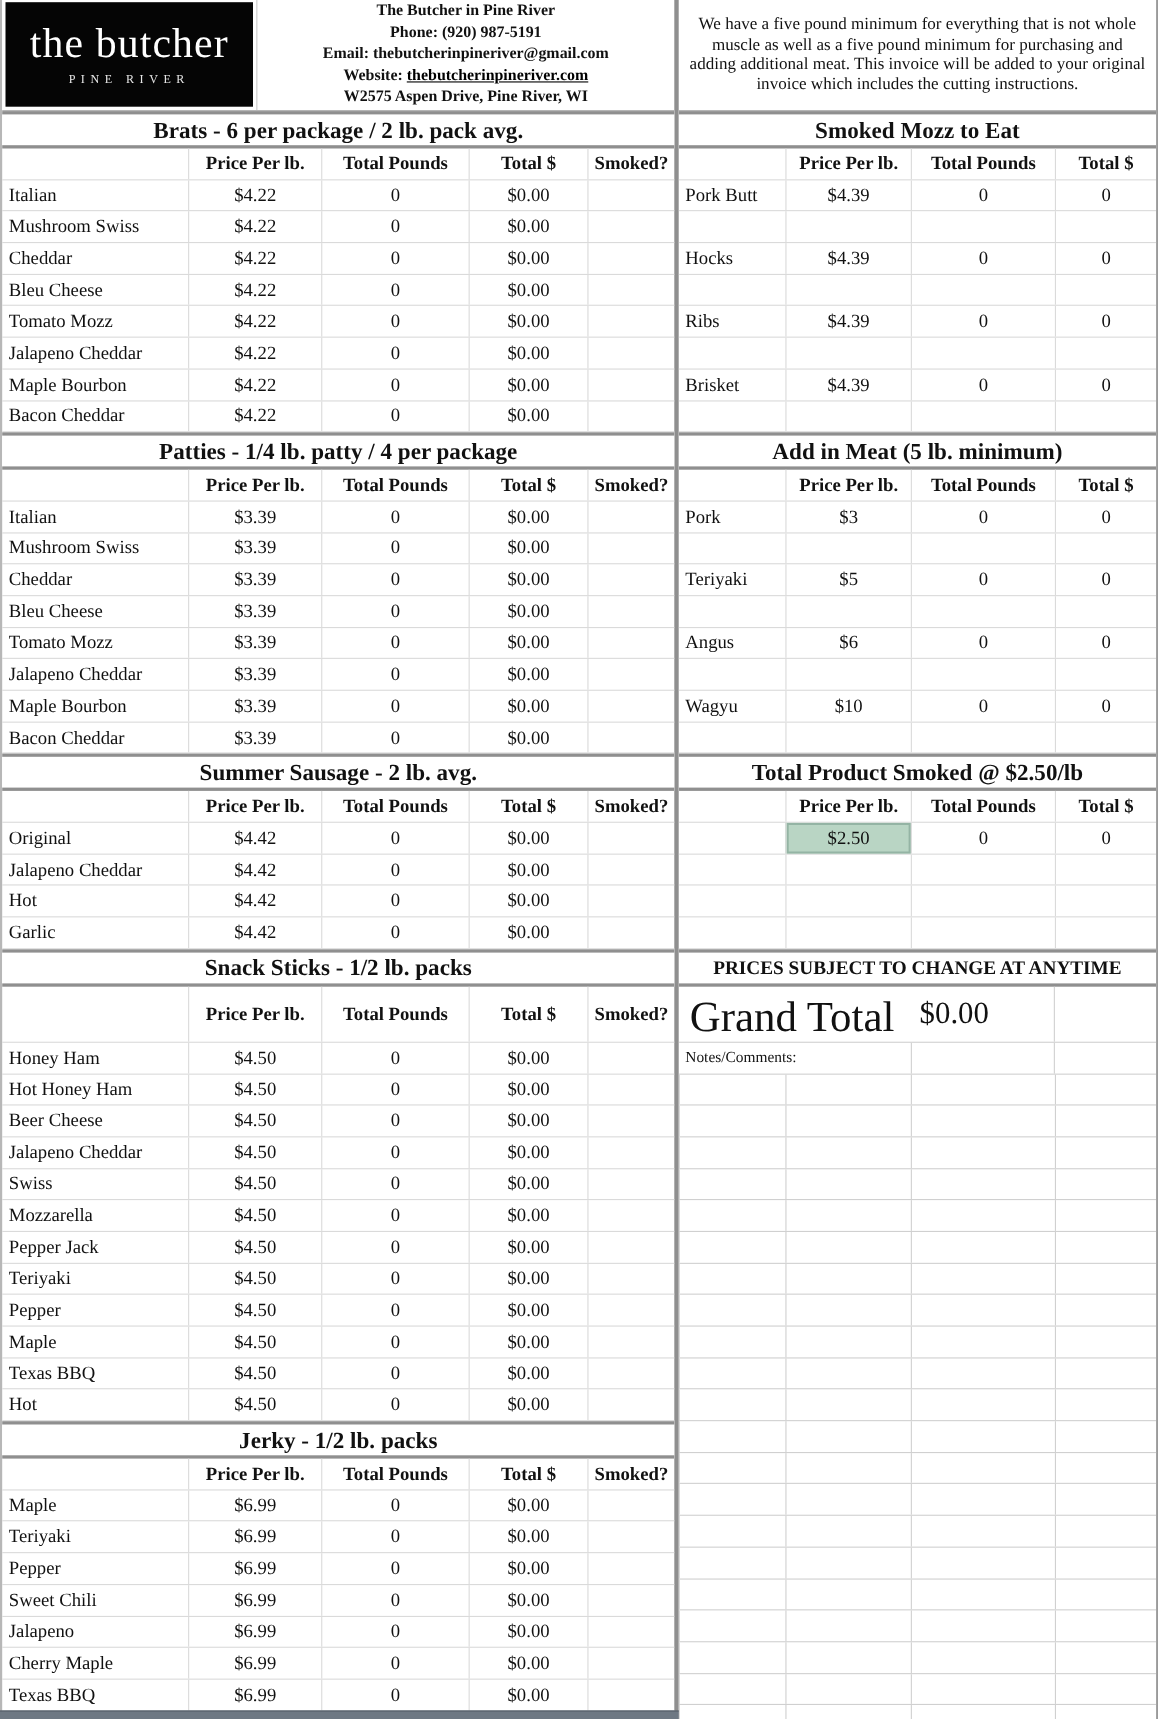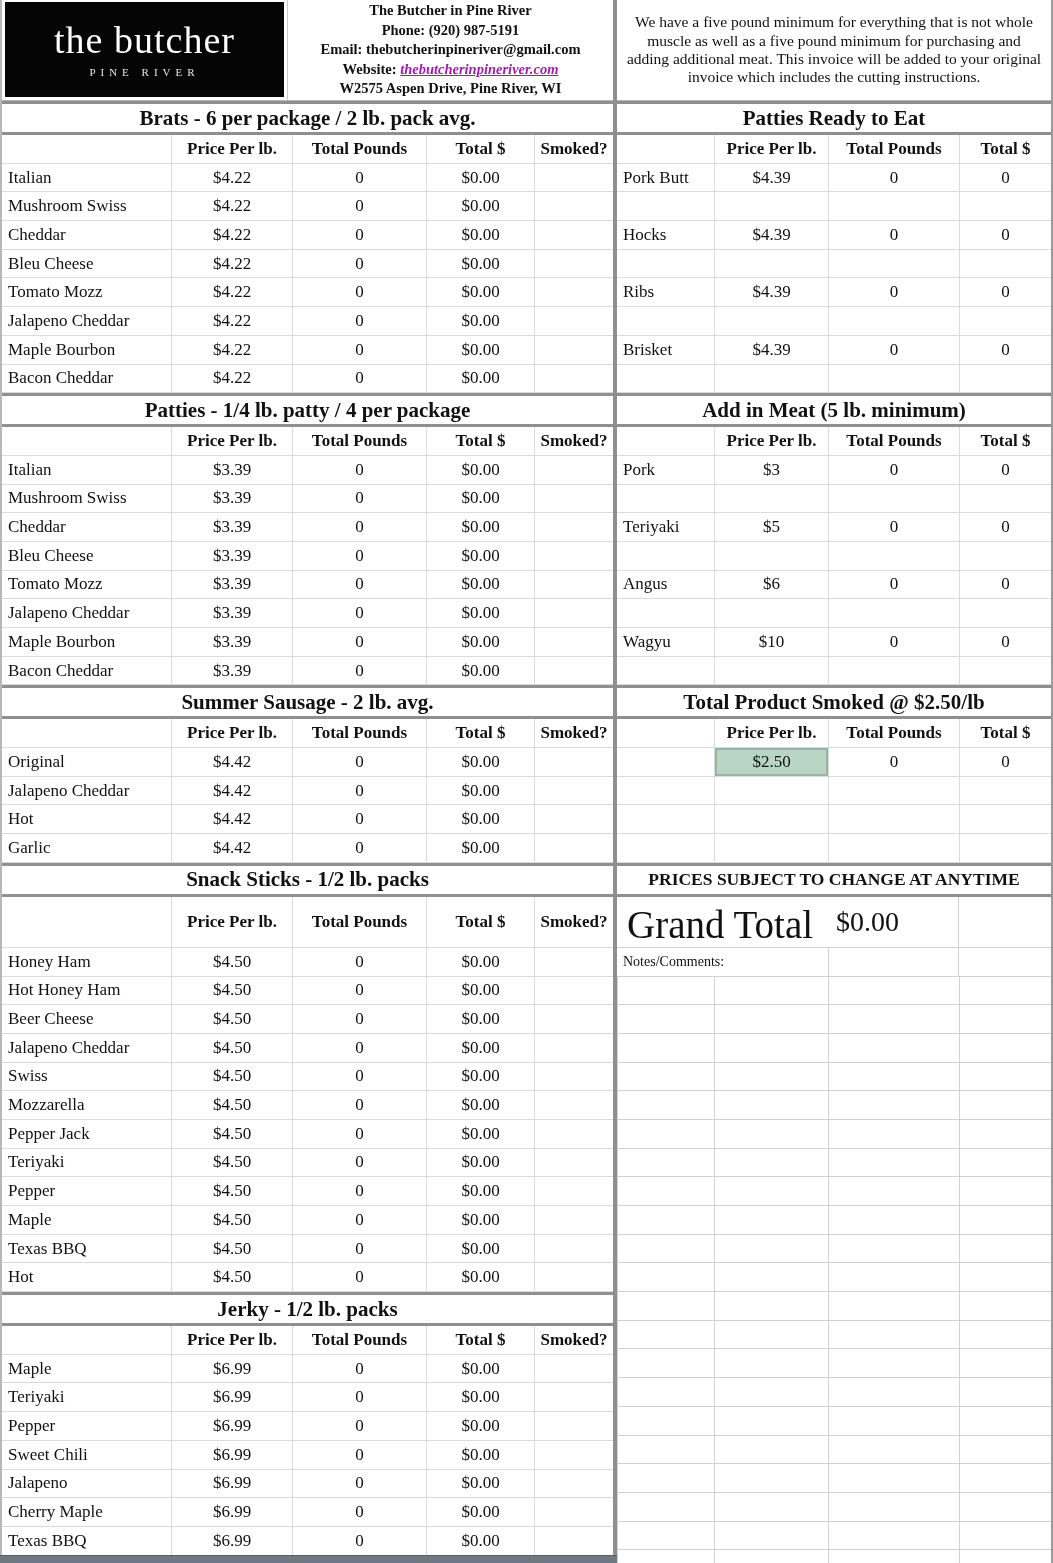--- a/index.html
+++ b/index.html
@@ -6,27 +6,27 @@
   body{width:1053px;height:1563px;overflow:hidden;
        font-family:"Liberation Serif","DejaVu Serif",serif;color:#111;}
   .sheet{position:relative;width:1053px;height:1563px;display:flex;overflow:hidden;background:#fff;}
 
   
   .col-left{width:617px;box-sizing:border-box;border-left:2px solid #b7b7b7;border-right:4px solid #8f8f8f;}
   .col-right{width:436px;box-sizing:border-box;border-right:2px solid #9a9a9a;overflow:hidden;}
 
   
   .hdr-block{height:101px;box-sizing:border-box;border-bottom:1px solid #b5b5b5;display:flex;}
-  .logo-cell{width:286px;box-sizing:border-box;border-right:1px solid #c9c9c9;background:#fff;padding:2px 3px 3px 3px;}
+  .logo-cell{width:232px;box-sizing:border-box;border-right:1px solid #c9c9c9;background:#fff;padding:2px 3px 3px 3px;}
   .logo-box{width:100%;height:100%;background:#050505;display:flex;flex-direction:column;align-items:center;justify-content:center;}
   .logo-main{color:#fff;font-size:38px;letter-spacing:1px;line-height:1;}
   .logo-sub{color:#e6e6e6;font-size:11px;letter-spacing:5px;margin-top:7px;}
   .contact-cell{flex:1;display:flex;flex-direction:column;align-items:center;justify-content:center;
                 font-weight:bold;font-size:14.5px;line-height:1.34;text-align:center;}
-  .link{color:#a21caf;text-decoration:underline;cursor:pointer;font-style:italic;}
+  .link{color:#000000;text-decoration:underline;cursor:pointer;}
   .notice-block{height:101px;box-sizing:border-box;border-bottom:1px solid #b5b5b5;display:flex;align-items:center;
                 text-align:center;font-size:15.5px;line-height:1.18;padding:18px 8px;}
 
   
   .sec-title{height:34px;box-sizing:border-box;border-top:3px solid #8f8f8f;border-bottom:3px solid #8f8f8f;
              display:flex;align-items:center;justify-content:center;font-weight:bold;font-size:21px;background:#fff;}
 
   
   .row{height:28.7px;box-sizing:border-box;border-bottom:1px solid #dadada;display:flex;}
   .row.hdr{font-weight:bold;}
@@ -392,21 +392,21 @@
           <div class="cell L4"></div>
         </div>
       </div>
   </div>
 
   <div class="col-right">
     <div class="notice-block">
       <div>We have a five pound minimum for everything that is not whole muscle as well as a five pound minimum for purchasing and adding additional meat. This invoice will be added to your original invoice which includes the cutting instructions.</div>
     </div>
     <div id="right-sections">
-        <div class="sec-title">Patties Ready to Eat</div>
+        <div class="sec-title">Smoked Mozz to Eat</div>
         <div class="row hdr">
           <div class="cell R0"></div>
           <div class="cell R1">Price Per lb.</div>
           <div class="cell R2">Total Pounds</div>
           <div class="cell R3">Total $</div>
         </div>
         <div class="row">
           <div class="cell R0">Pork Butt</div>
           <div class="cell R1">$4.39</div>
           <div class="cell R2">0</div>

